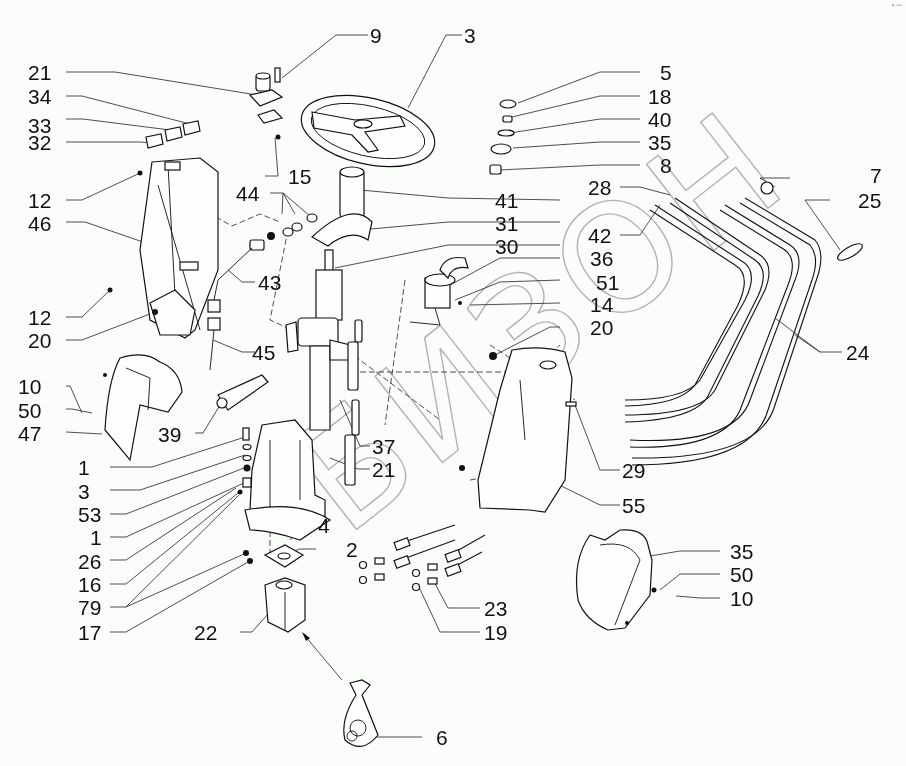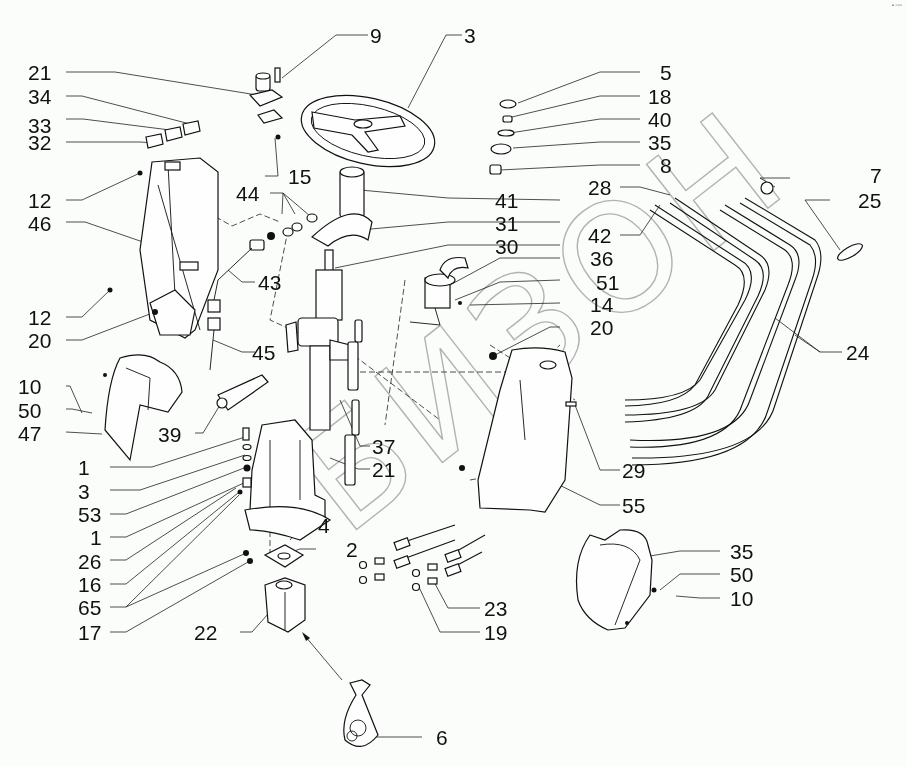--- a/index.html
+++ b/index.html
@@ -317,21 +317,21 @@
 <span class="lbl" style="left:78px;top:481px">3</span>
 <span class="lbl" style="left:78px;top:504px">53</span>
 <span class="lbl" style="left:622px;top:495px">55</span>
 <span class="lbl" style="left:90px;top:527px">1</span>
 <span class="lbl" style="left:318px;top:515px">4</span>
 <span class="lbl" style="left:78px;top:551px">26</span>
 <span class="lbl" style="left:346px;top:539px">2</span>
 <span class="lbl" style="left:78px;top:574px">16</span>
 <span class="lbl" style="left:730px;top:541px">35</span>
 <span class="lbl" style="left:730px;top:564px">50</span>
-<span class="lbl" style="left:78px;top:597px">65</span>
+<span class="lbl" style="left:78px;top:597px">79</span>
 <span class="lbl" style="left:730px;top:588px">10</span>
 <span class="lbl" style="left:484px;top:598px">23</span>
 <span class="lbl" style="left:78px;top:622px">17</span>
 <span class="lbl" style="left:194px;top:622px">22</span>
 <span class="lbl" style="left:484px;top:622px">19</span>
 <span class="lbl" style="left:436px;top:727px">6</span>
 
 <span class="corner">▪ ▫▫▫</span>
 </div>
 

